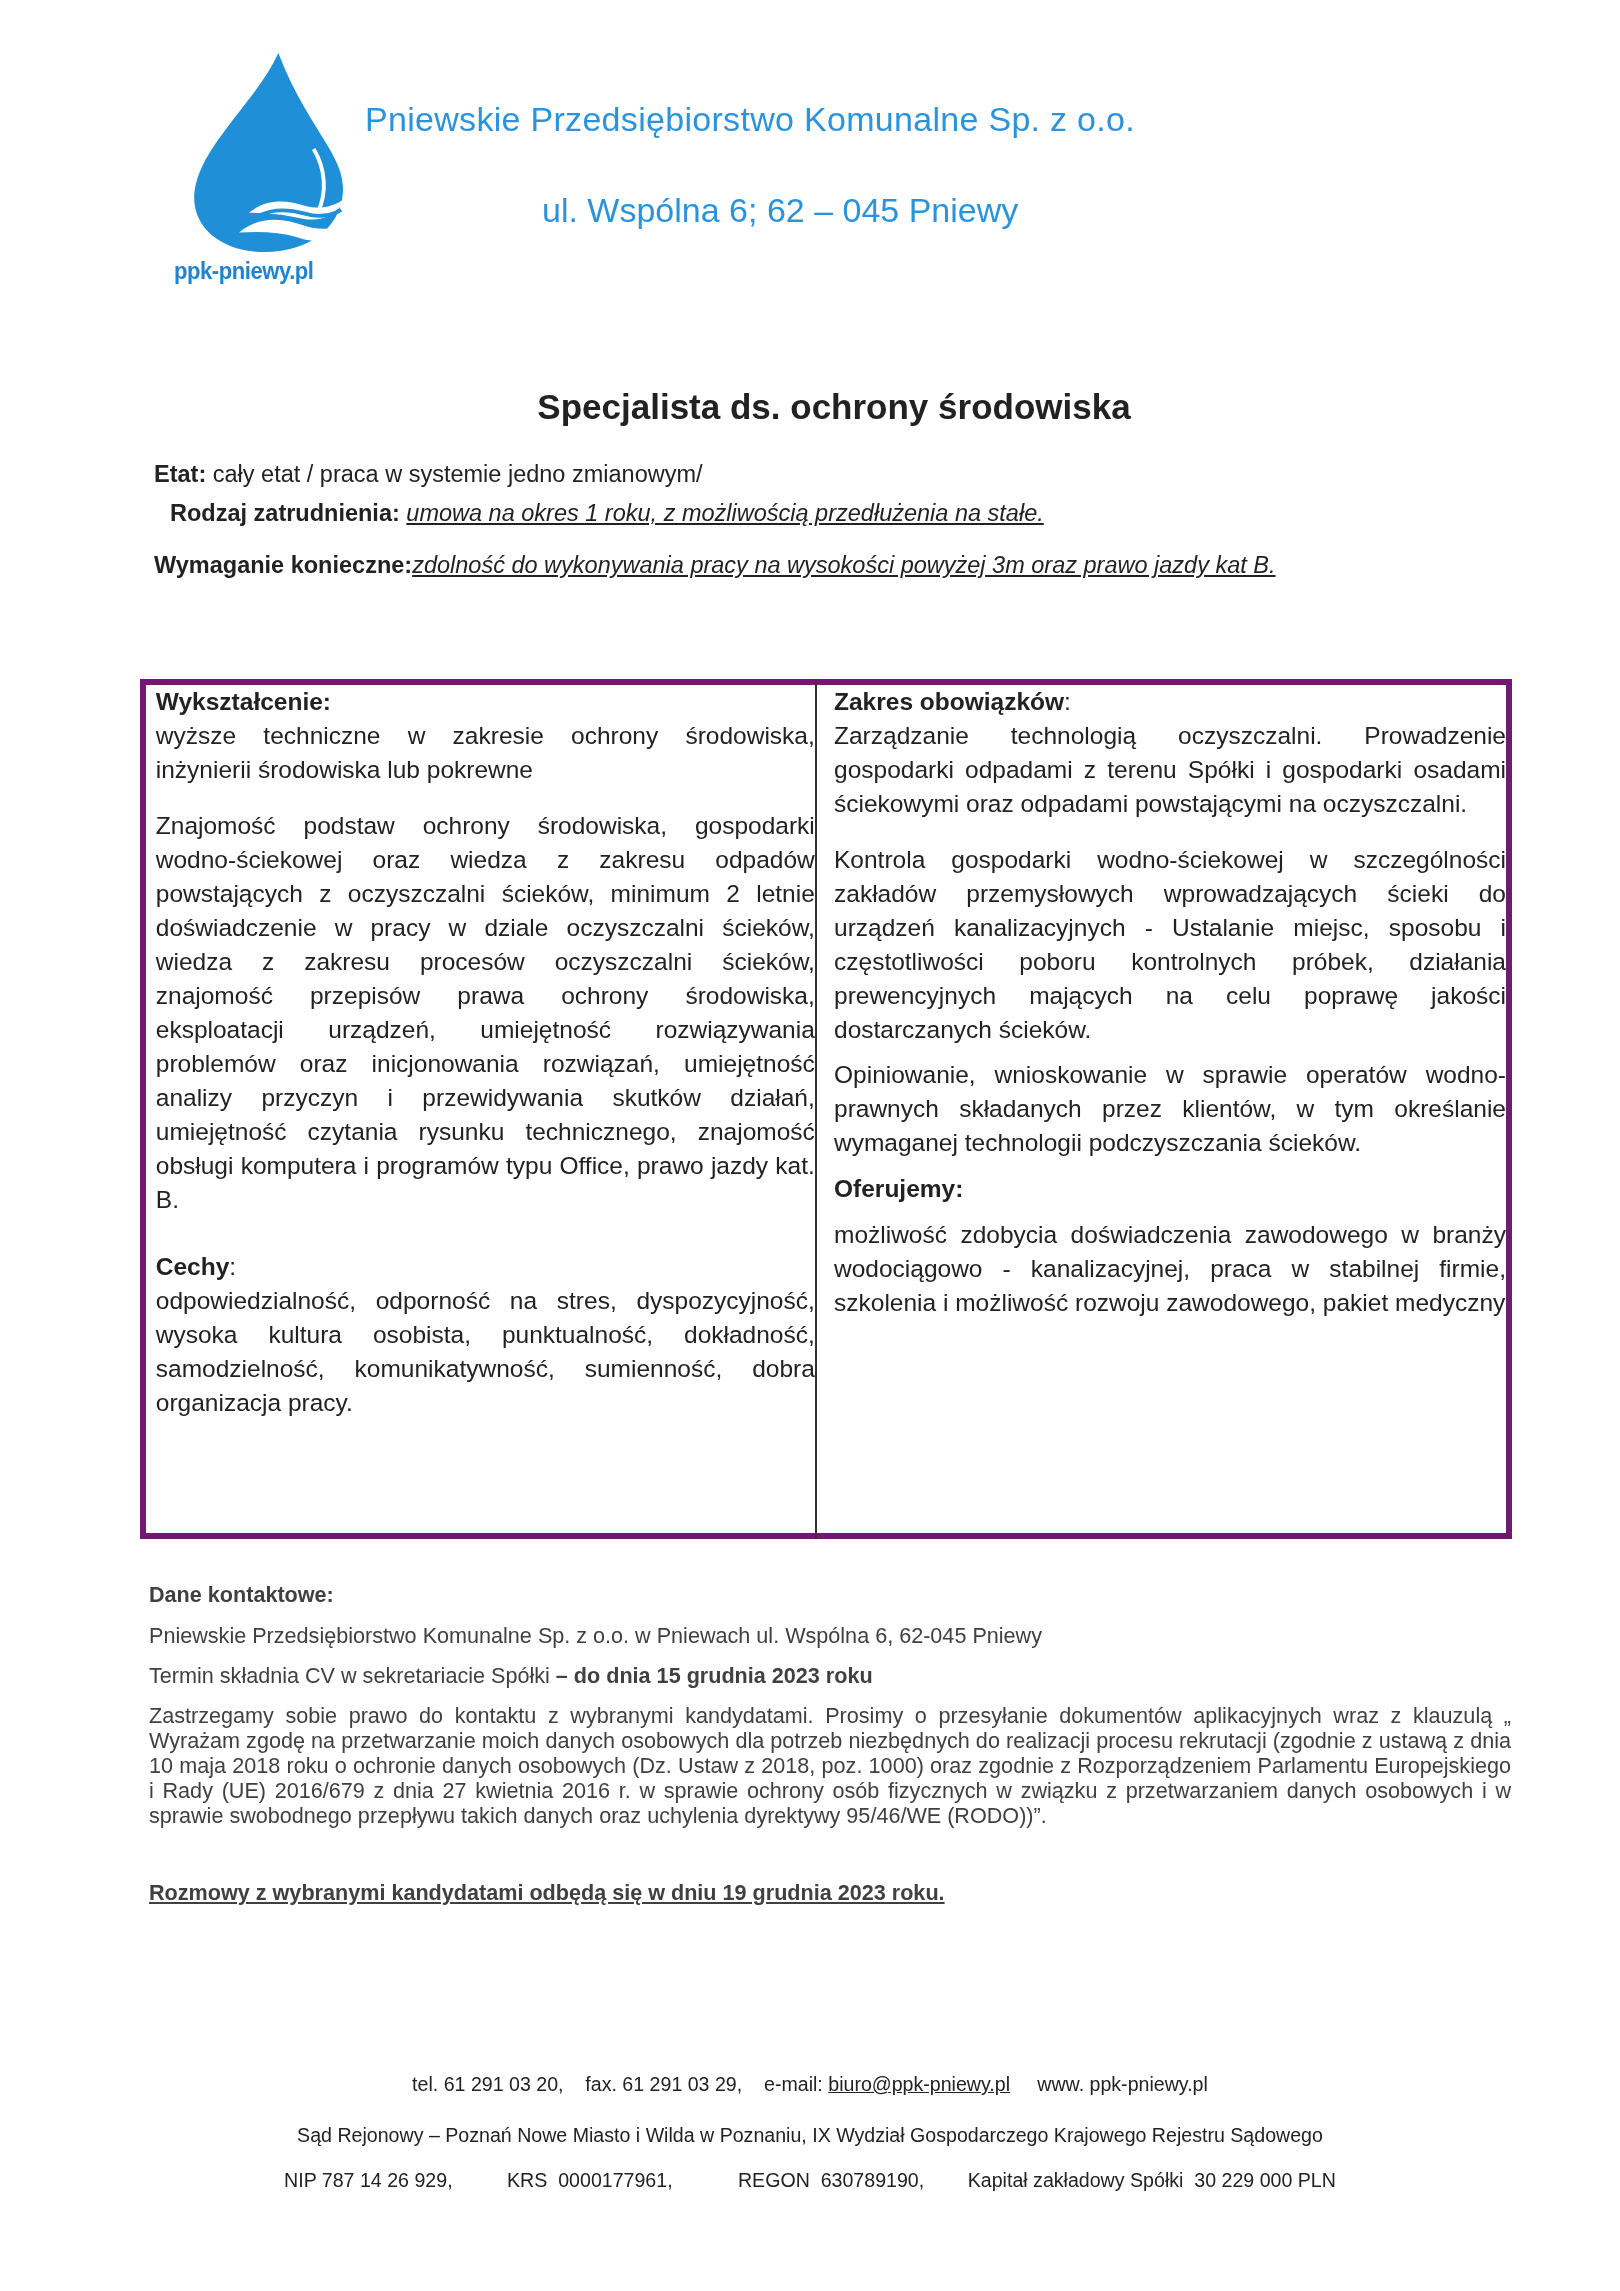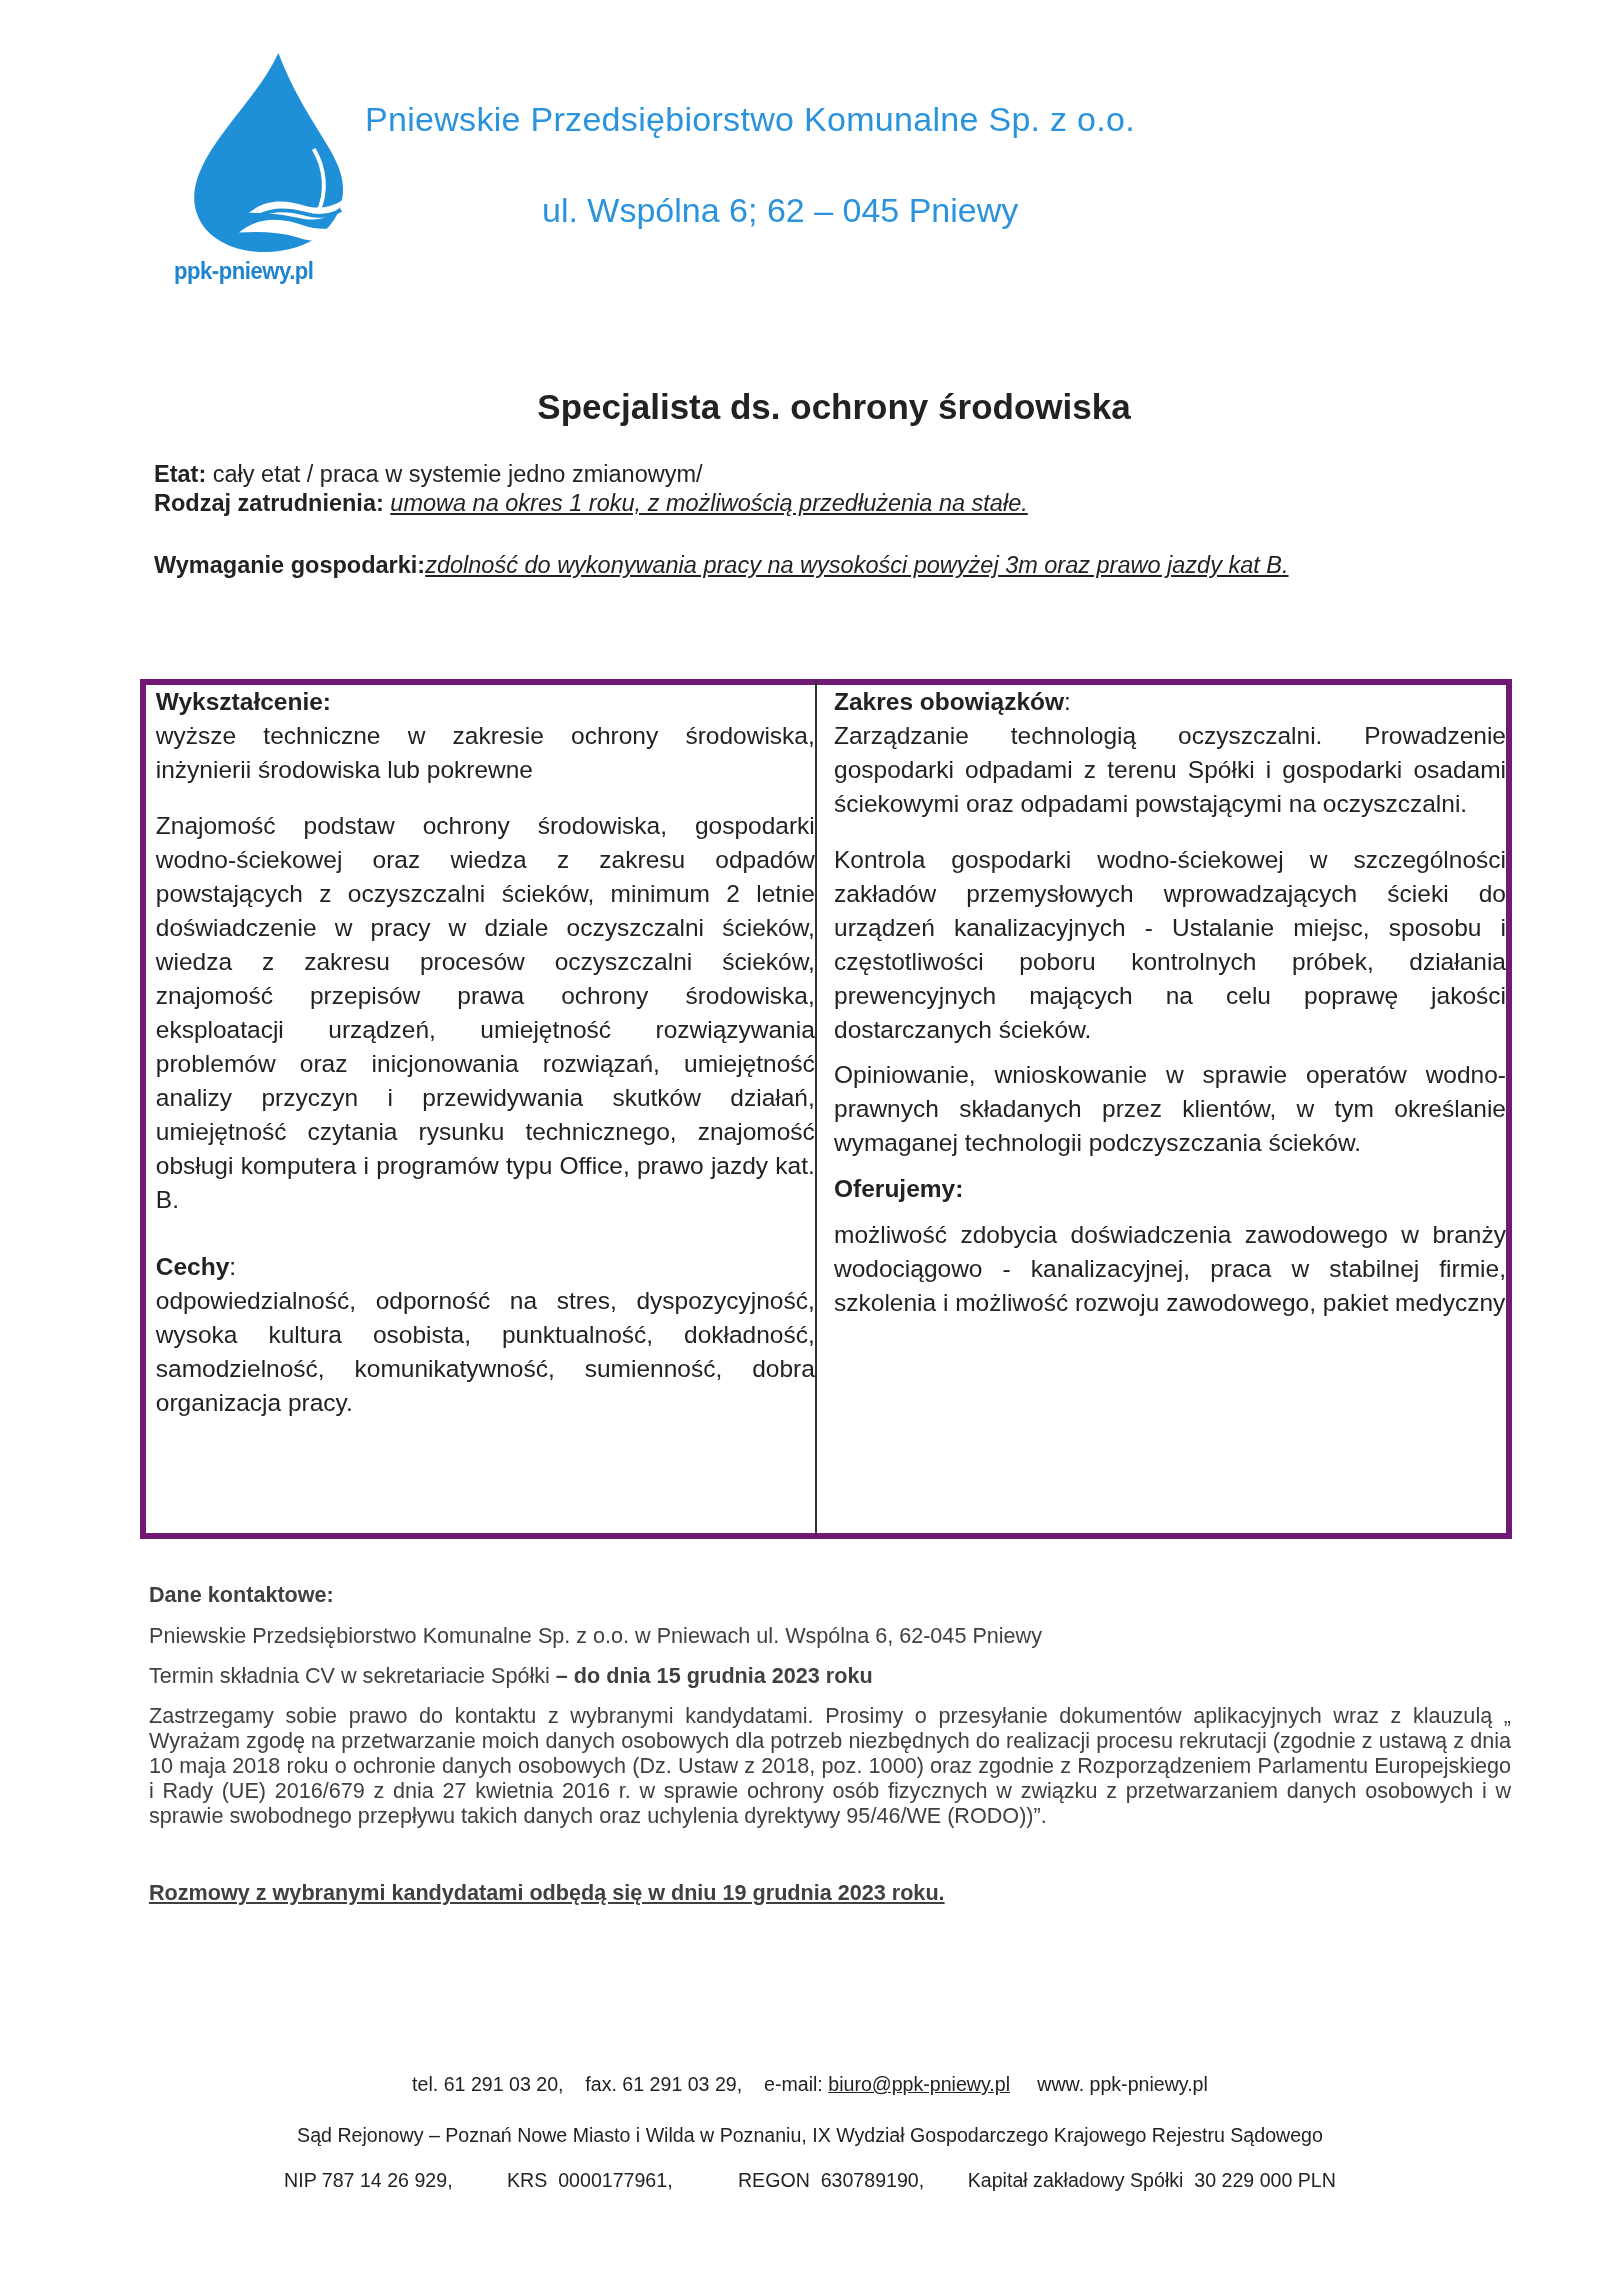--- a/index.html
+++ b/index.html
@@ -13,21 +13,21 @@
       font-size: 24.5px; color: #1f84cf; letter-spacing: -0.5px; transform: scaleX(0.9); transform-origin: left; }
     .company-name { left: 365px; top: 100px; font-size: 34px; color: #2a93dc; letter-spacing: 0.3px; }
     .company-addr { left: 542px; top: 191px; font-size: 34px; color: #2a93dc; }
 
     
     .job-title { left: 0; width: 1620px; top: 387px; text-align: center; font-size: 35px; font-weight: bold; color: #222; margin-left: 24px; }
     .intro-line { left: 154px; font-size: 23.5px; color: #222; white-space: nowrap; }
     .intro-line b { font-weight: bold; }
     .intro-line .u { text-decoration: underline; font-style: italic; }
     .line-etat { top: 461px; }
-    .line-rodzaj { top: 490px; }
+    .line-rodzaj { top: 500px; margin-left: 16px; }
     .line-wym { top: 552px; }
 
     
     .box { left: 140px; top: 679px; width: 1372px; height: 860px; border: 6px solid #701a75; box-sizing: border-box; }
     .col-divider { left: 815px; top: 679px; width: 2px; height: 860px; background: #333; }
     .col { position: absolute; top: 0; font-size: 24.5px; line-height: 34px; color: #222; }
     .col.left { left: 9.8px; width: 659px; }
     .col.right { left: 688px; width: 672px; }
     .col h3 { margin: 0; font-size: 24.5px; font-weight: bold; line-height: 33px; display: inline; }
     .col .head { display: block; }
@@ -71,21 +71,21 @@
 
 <div class="abs job-title">Specjalista ds. ochrony środowiska</div>
 
 <div class="abs intro-line line-etat">
   <b>Etat:</b><span> cały etat / praca w systemie jedno zmianowym/</span>
 </div>
 <div class="abs intro-line line-rodzaj">
   <b>Rodzaj zatrudnienia:</b> <span class="u">umowa na okres 1 roku, z możliwością przedłużenia na stałe.</span>
 </div>
 <div class="abs intro-line line-wym">
-  <b>Wymaganie gospodarki:</b><span class="u">zdolność do wykonywania pracy na wysokości powyżej 3m oraz prawo jazdy kat B.</span>
+  <b>Wymaganie konieczne:</b><span class="u">zdolność do wykonywania pracy na wysokości powyżej 3m oraz prawo jazdy kat B.</span>
 </div>
 
 <div class="abs box">
   <div class="col left">
     <div class="head"><h3>Wykształcenie:</h3></div>
     <p>wyższe techniczne w zakresie ochrony środowiska, inżynierii środowiska lub pokrewne</p>
     <div class="gap-m"></div>
     <p>Znajomość podstaw ochrony środowiska, gospodarki wodno-ściekowej oraz wiedza z zakresu odpadów powstających z oczyszczalni ścieków, minimum 2 letnie doświadczenie w pracy w dziale oczyszczalni ścieków, wiedza z zakresu procesów oczyszczalni ścieków, znajomość przepisów prawa ochrony środowiska, eksploatacji urządzeń, umiejętność rozwiązywania problemów oraz inicjonowania rozwiązań, umiejętność analizy przyczyn i przewidywania skutków działań, umiejętność czytania rysunku technicznego, znajomość obsługi komputera i programów typu Office, prawo jazdy kat. B.</p>
     <div class="gap-l"></div>
     <div class="head"><h3>Cechy</h3><span class="colon">:</span></div>

